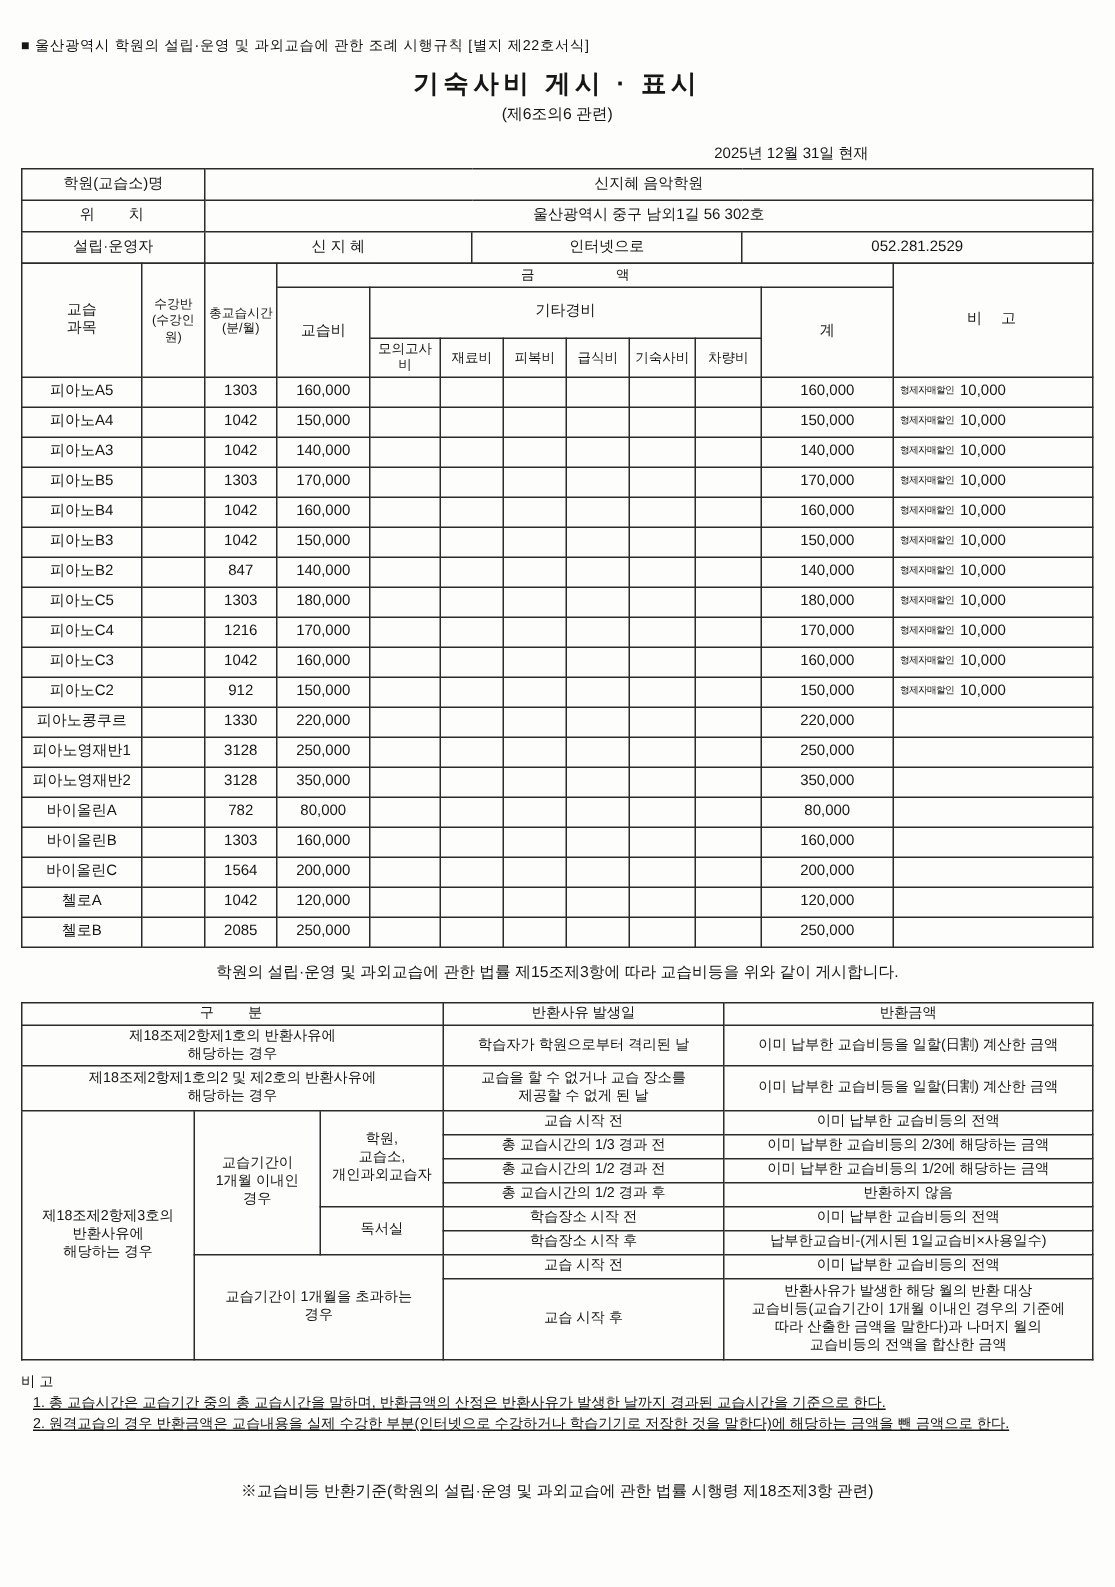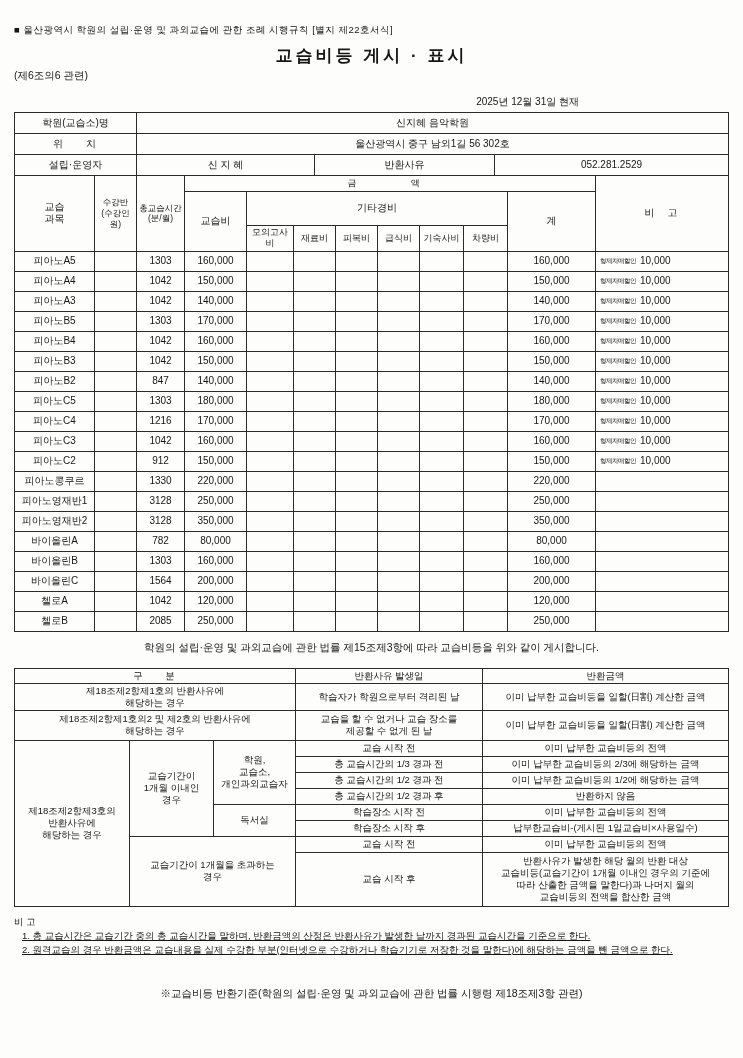--- a/index.html
+++ b/index.html
@@ -7,21 +7,21 @@
   body {
     height: 1058px;
     overflow: hidden;
     font-family: "Liberation Sans", sans-serif;
     color: #161616;
   }
   .page { padding: 24px 14px 0 14px; }
 
   .top-note { font-size: 9.5px; letter-spacing: 0.5px; }
   .doc-title { text-align: center; font-size: 17px; font-weight: bold; letter-spacing: 3px; margin-top: 7px; }
-  .doc-subtitle { font-size: 10.5px; margin-top: 2px; }
+  .doc-subtitle { text-align: center; font-size: 10.5px; margin-top: 2px; }
   .as-of-date { text-align: right; padding-right: 150px; font-size: 10px; margin: 12px 0 3px 0; }
 
   table { border-collapse: collapse; width: 715px; table-layout: fixed; }
   table, .info-table, .fee-table, .refund-table { border: 1.5px solid #000; }
   td, th {
     border: 1px solid #2b2b2b;
     font-size: 10px;
     font-weight: normal;
     text-align: center;
     vertical-align: middle;
@@ -62,21 +62,21 @@
   .notes-item { padding-left: 8px; text-decoration: underline; }
 
   .footer-ref { text-align: center; font-size: 10.5px; margin-top: 30px; }
 </style>
 </head>
 <body>
 
 <div class="page">
 
   <div class="top-note">■ 울산광역시 학원의 설립·운영 및 과외교습에 관한 조례 시행규칙 [별지 제22호서식]</div>
-  <div class="doc-title">교습비등 게시 · 표시</div>
+  <div class="doc-title">기숙사비 게시 · 표시</div>
   <div class="doc-subtitle">(제6조의6 관련)</div>
   <div class="as-of-date">2025년 12월 31일 현재</div>
 
   <table class="info-table">
     <colgroup>
         <col style="width:122px">
         <col style="width:178px">
         <col style="width:180px">
         <col>
       </colgroup>
@@ -85,21 +85,21 @@
       <td>학원(교습소)명</td>
       <td colspan="3">신지혜 음악학원</td>
     </tr>
     <tr>
       <td class="ls-mid">위 치</td>
       <td colspan="3">울산광역시 중구 남외1길 56 302호</td>
     </tr>
     <tr>
       <td>설립·운영자</td>
       <td>신 지 혜</td>
-      <td>반환사유</td>
+      <td>인터넷으로</td>
       <td>052.281.2529</td>
     </tr>
   </tbody>
     </table>
 
   <table class="fee-table">
     <colgroup>
       <col style="width:80px">
         <col style="width:42px">
         <col style="width:48px">

